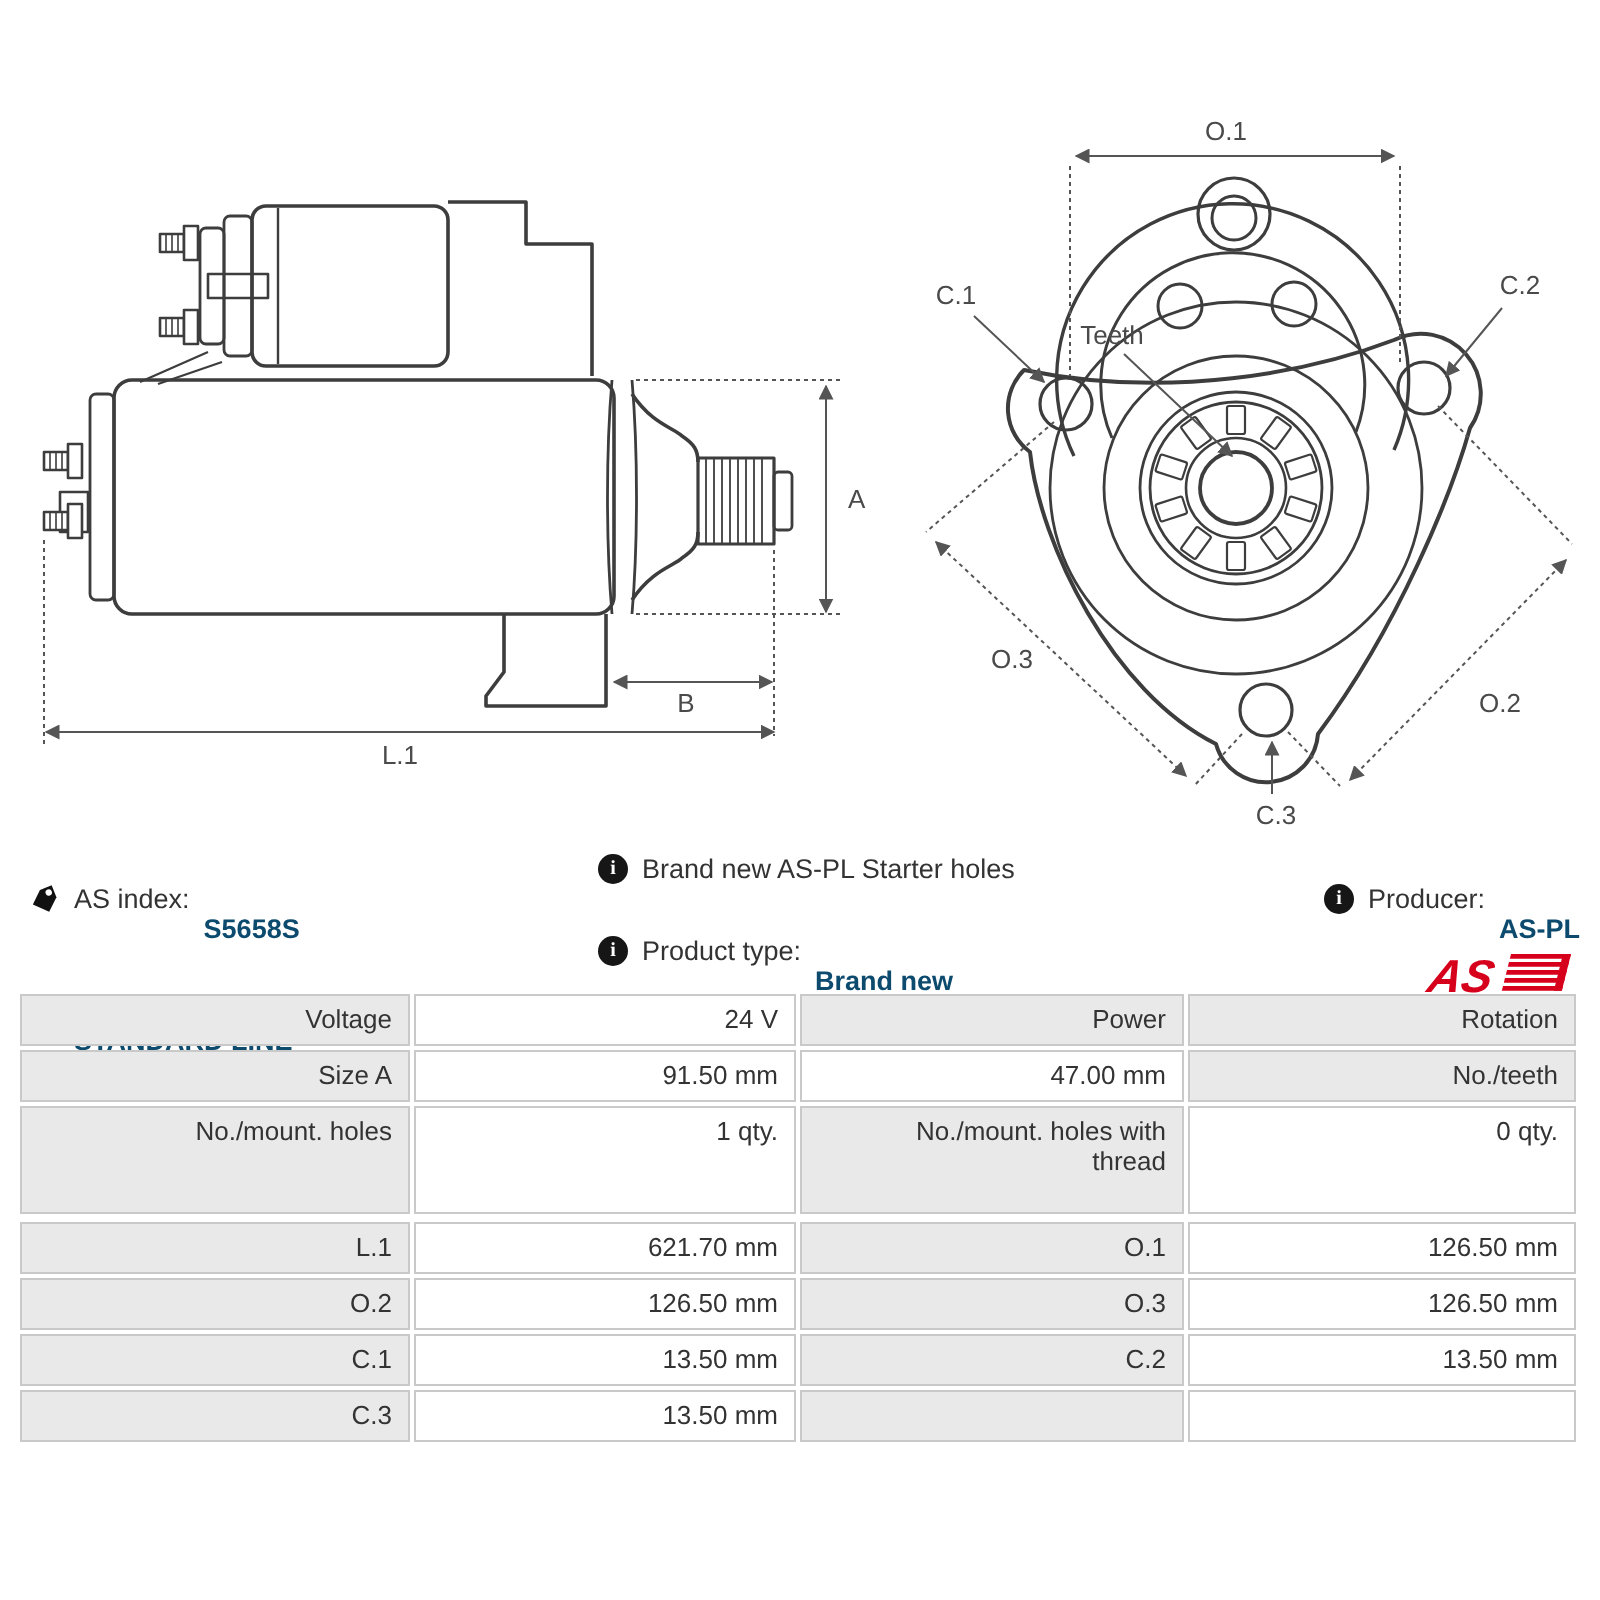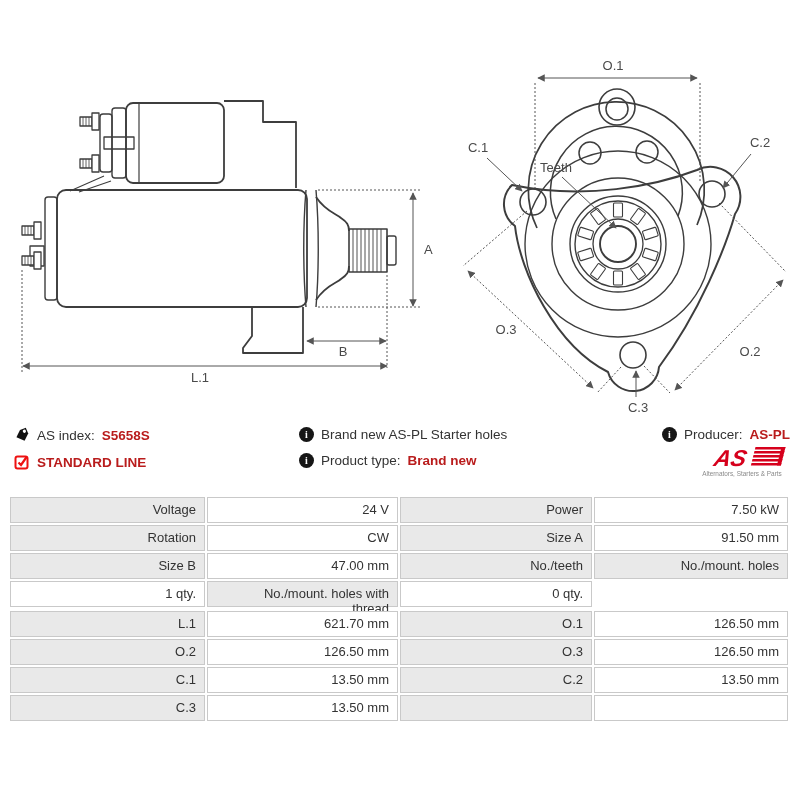--- a/index.html
+++ b/index.html
@@ -3,21 +3,21 @@
 <meta charset="utf-8">
 <style>
   html,body{margin:0;padding:0;}
   body{width:800px;height:800px;background:#fff;font-family:"Liberation Sans",sans-serif;position:relative;overflow:hidden;}
   .abs{position:absolute;}
   svg text{font-family:"Liberation Sans",sans-serif;}
 
   
   #info{position:absolute;left:0;top:420px;width:800px;height:76px;font-size:13.5px;color:#333;}
   .iline{display:flex;align-items:center;gap:7px;white-space:nowrap;}
-  .iline b{color:#b91c1c;}
+  .iline b{color:#0c4a6e;margin-top:30px;}
   .red{color:#ee1111;font-weight:bold;}
   .info-ic{width:15px;height:15px;border-radius:50%;background:#161616;color:#fff;
            display:flex;align-items:center;justify-content:center;
            font-size:10px;font-weight:bold;font-family:"Liberation Serif",serif;flex:0 0 15px;}
   #col-left{position:absolute;left:14px;top:7px;}
   #col-left .iline{margin-bottom:11px;}
   #col-mid{position:absolute;left:299px;top:7px;}
   #col-mid .iline{margin-bottom:11px;}
   #col-right{position:absolute;right:10px;top:7px;display:flex;flex-direction:column;align-items:flex-end;}
 
@@ -26,21 +26,21 @@
 
   
   #spec-table{position:absolute;left:10px;top:497px;width:778px;}
   .spec-grid{display:grid;grid-template-columns:195px 191px 192px 194px;gap:2px;}
   .spec-grid.second{margin-top:4px;}
   .cell{box-sizing:border-box;height:26px;border:1px solid #c9c9c9;font-size:13px;color:#333;
         display:flex;align-items:center;justify-content:flex-end;
         padding:0 8px;text-align:right;line-height:1.15;}
   .cell.lbl{background:#e9e9e9;}
   .cell.val{background:#fff;}
-  .cell.tall{height:26px;align-items:flex-start;padding-top:5px;padding-left:35px;}
+  .cell.tall{height:54px;align-items:flex-start;padding-top:5px;padding-left:35px;}
 </style>
 </head>
 <body>
 
 <svg class="abs" style="left:0;top:0;" width="800" height="420" viewBox="0 0 800 420">
   <defs>
     <marker id="arr" viewBox="0 0 10 10" refX="9" refY="5" markerWidth="7.5" markerHeight="7.5" orient="auto-start-reverse">
         <path d="M0,0 L10,5 L0,10 z" fill="#555"></path>
       </marker>
     <g id="stud-shape" fill="#fff" stroke="#3d3d3d" stroke-width="1.3">
@@ -216,26 +216,23 @@
       </svg>
     </div>
   </div>
 </div>
 
 <div id="spec-table">
     <div class="spec-grid">
       <div class="cell lbl">Voltage</div>
       <div class="cell val">24 V</div>
       <div class="cell lbl">Power</div>
-      <div class="cell val">7.50 kW</div>
       <div class="cell lbl">Rotation</div>
-      <div class="cell val">CW</div>
       <div class="cell lbl">Size A</div>
       <div class="cell val">91.50 mm</div>
-      <div class="cell lbl">Size B</div>
       <div class="cell val">47.00 mm</div>
       <div class="cell lbl">No./teeth</div>
       <div class="cell lbl tall">No./mount. holes</div>
       <div class="cell val tall">1 qty.</div>
       <div class="cell lbl tall">No./mount. holes with thread</div>
       <div class="cell val tall">0 qty.</div>
     </div>
     <div class="spec-grid second">
       <div class="cell lbl">L.1</div>
       <div class="cell val">621.70 mm</div>

